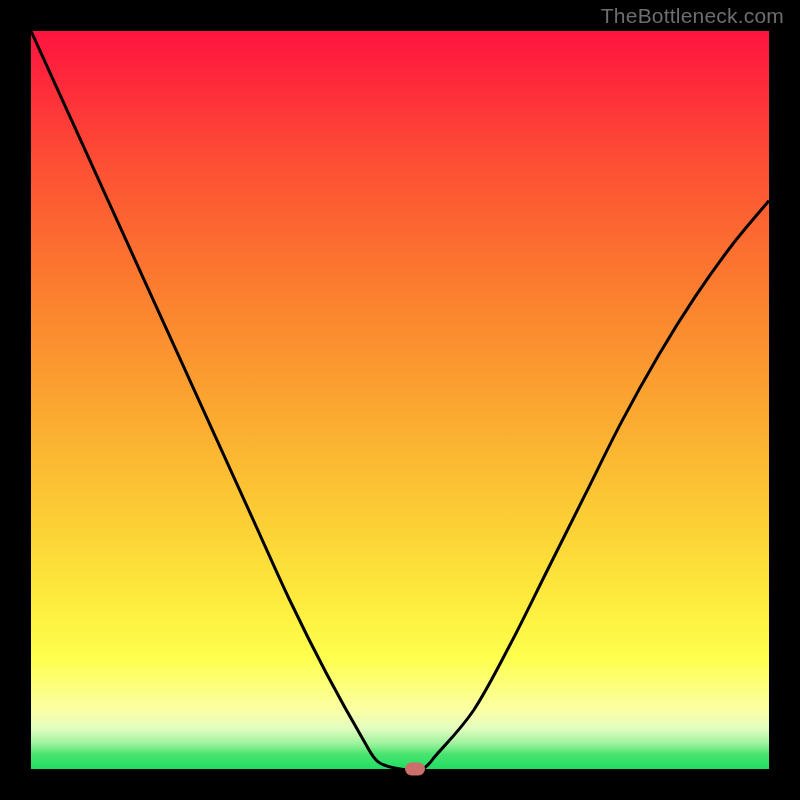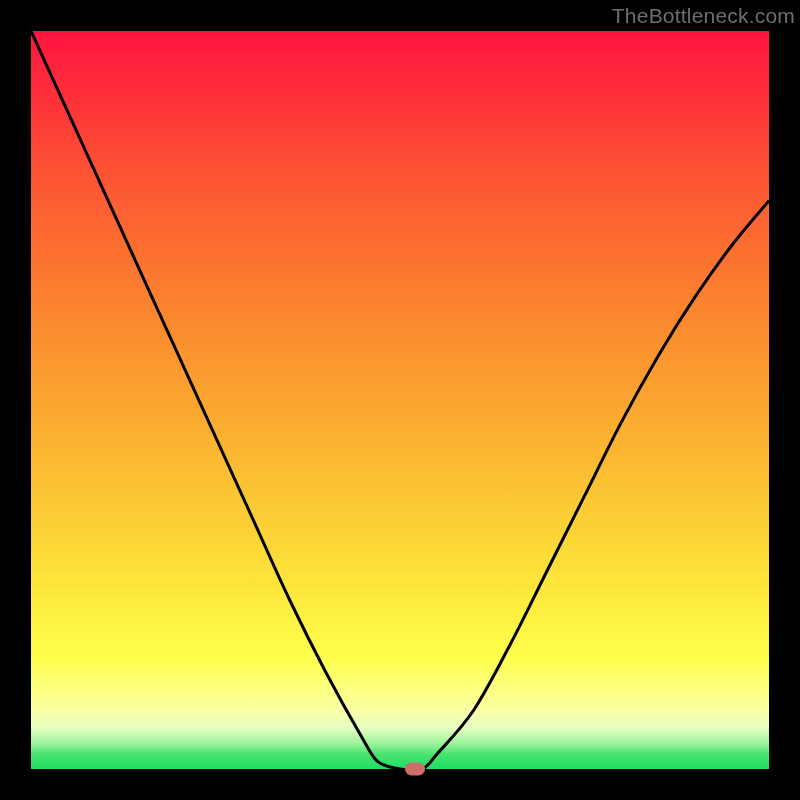--- a/index.html
+++ b/index.html
@@ -7,21 +7,21 @@
     width: 800px;
     height: 800px;
     background: #000;
     position: relative;
     font-family: Arial, sans-serif;
     overflow: hidden;
   }
   .watermark {
     position: absolute;
     top: 4px;
-    right: 5px;
+    right: 16px;
     color: #6e6e6e;
     font-size: 21px;
     font-weight: 500;
     letter-spacing: 0.2px;
     z-index: 10;
   }
   .plot-area {
     position: absolute;
     left: 31px;
     top: 31px;

